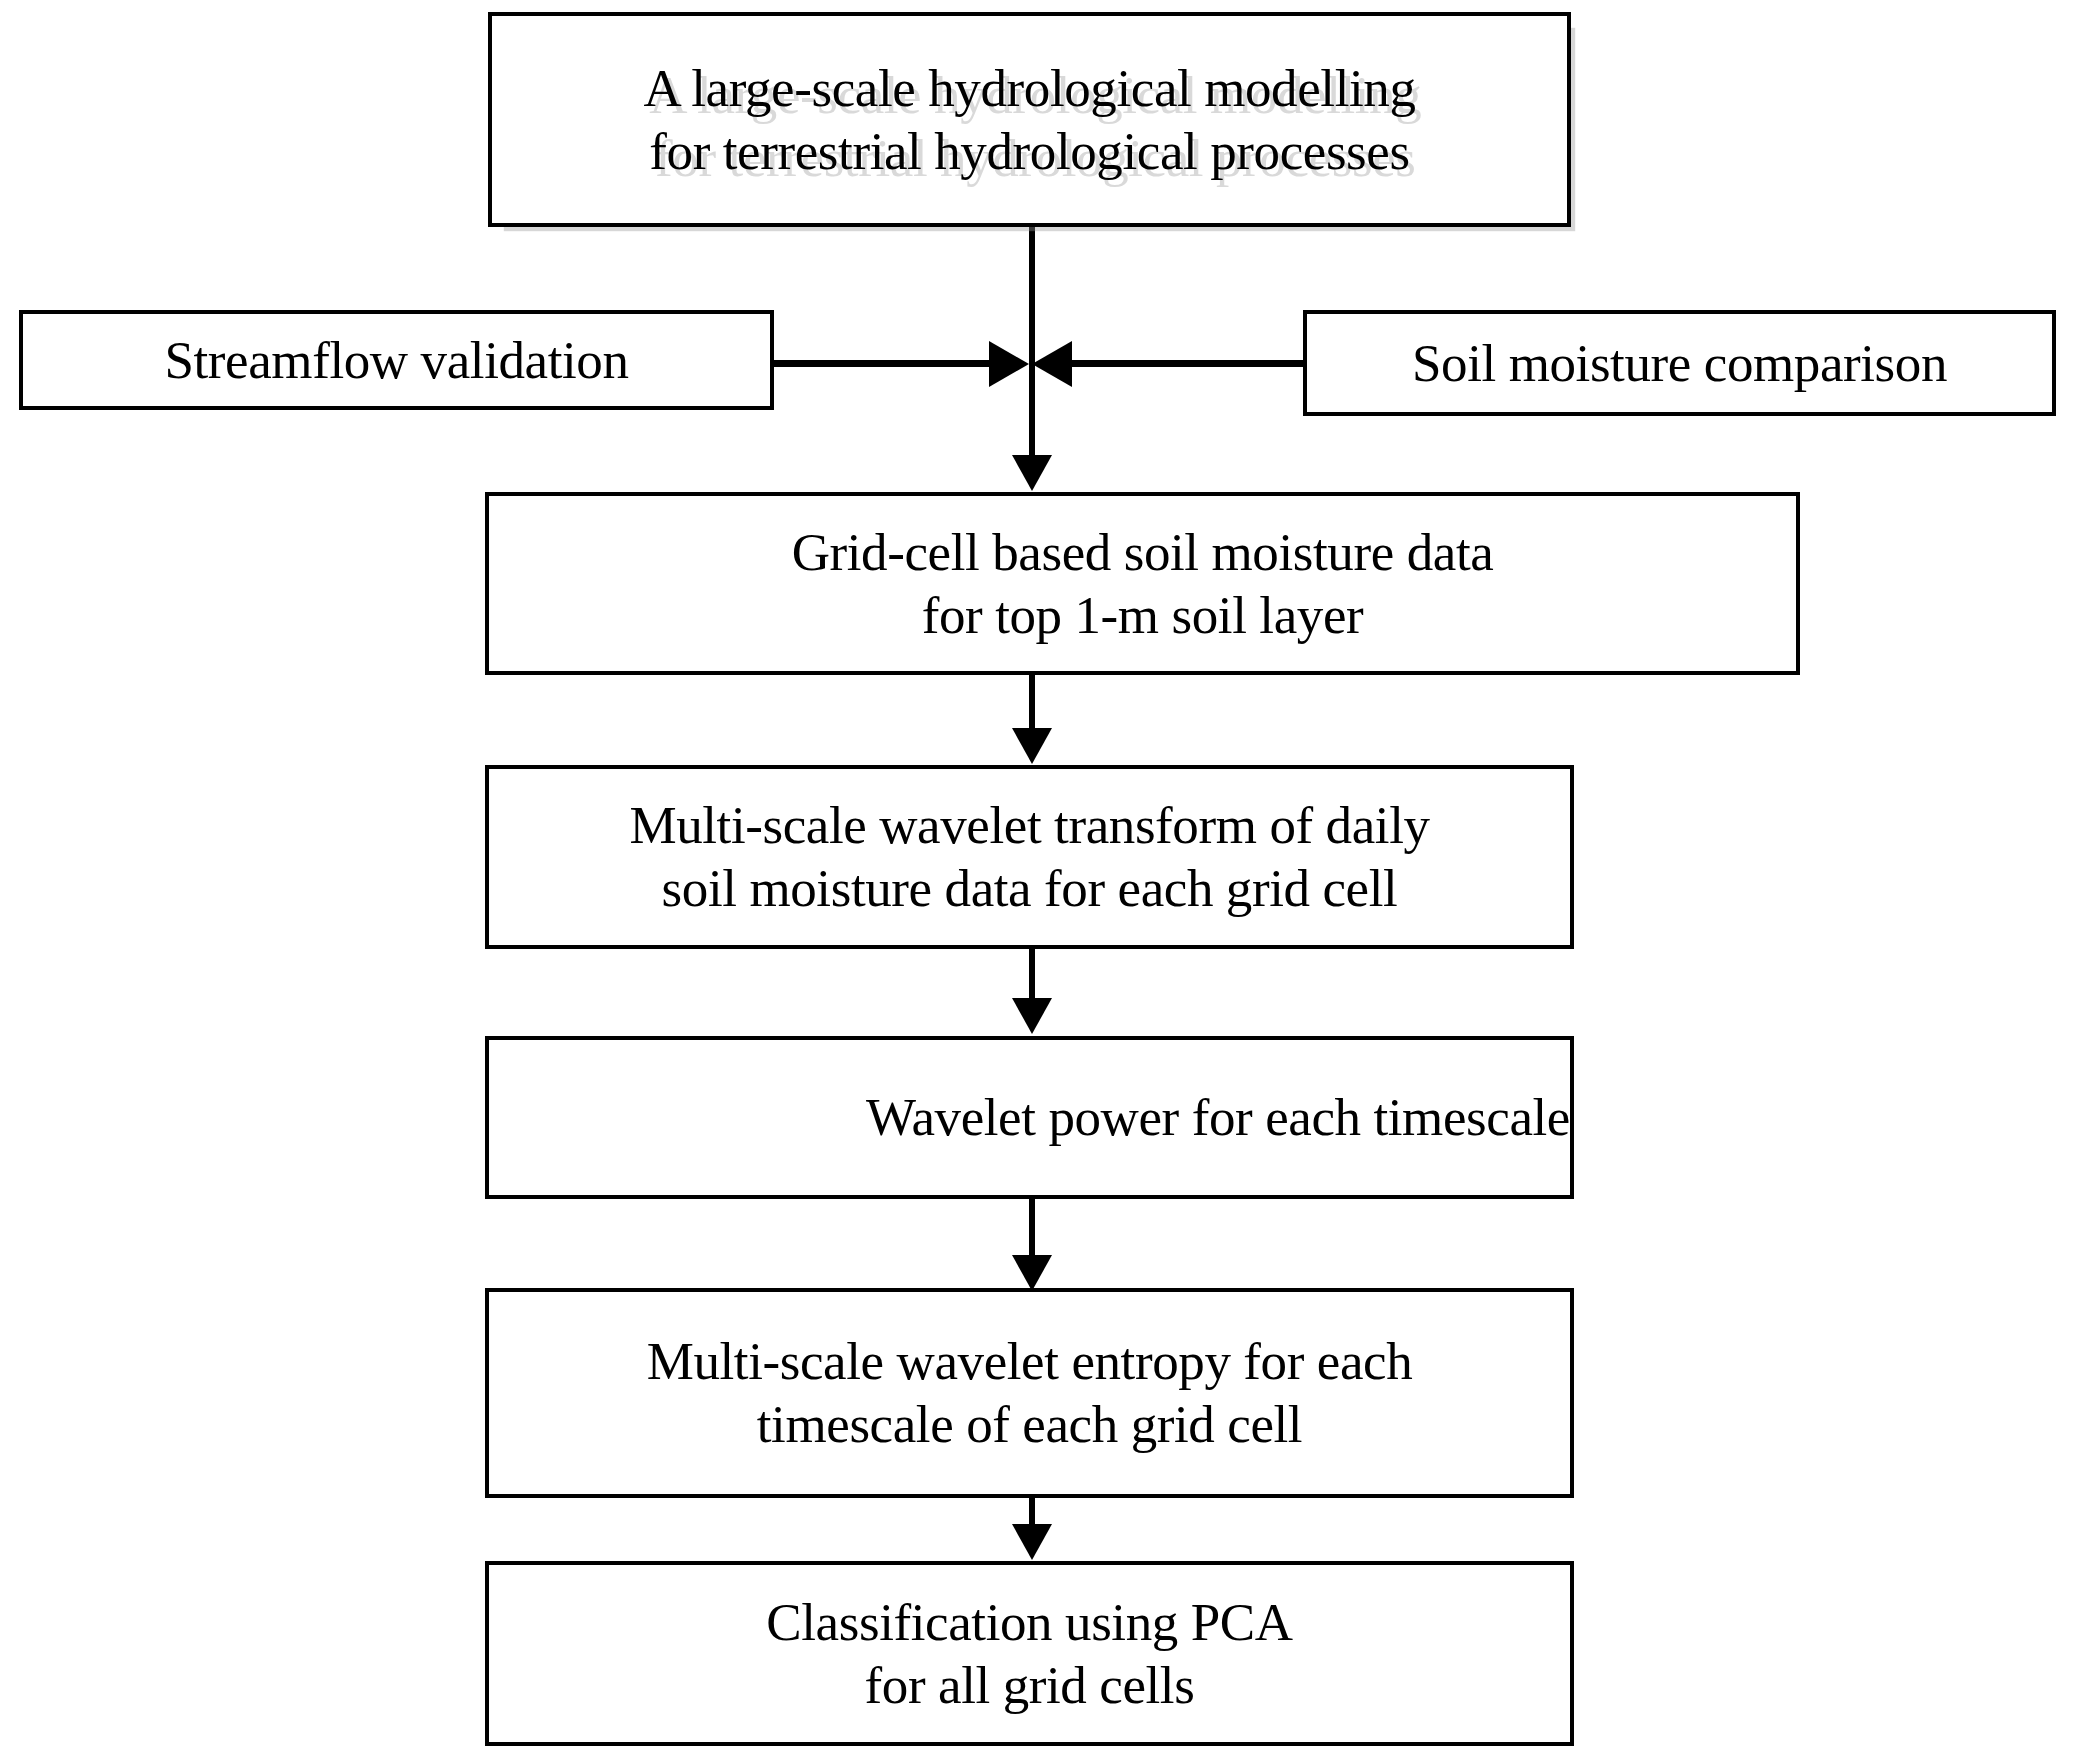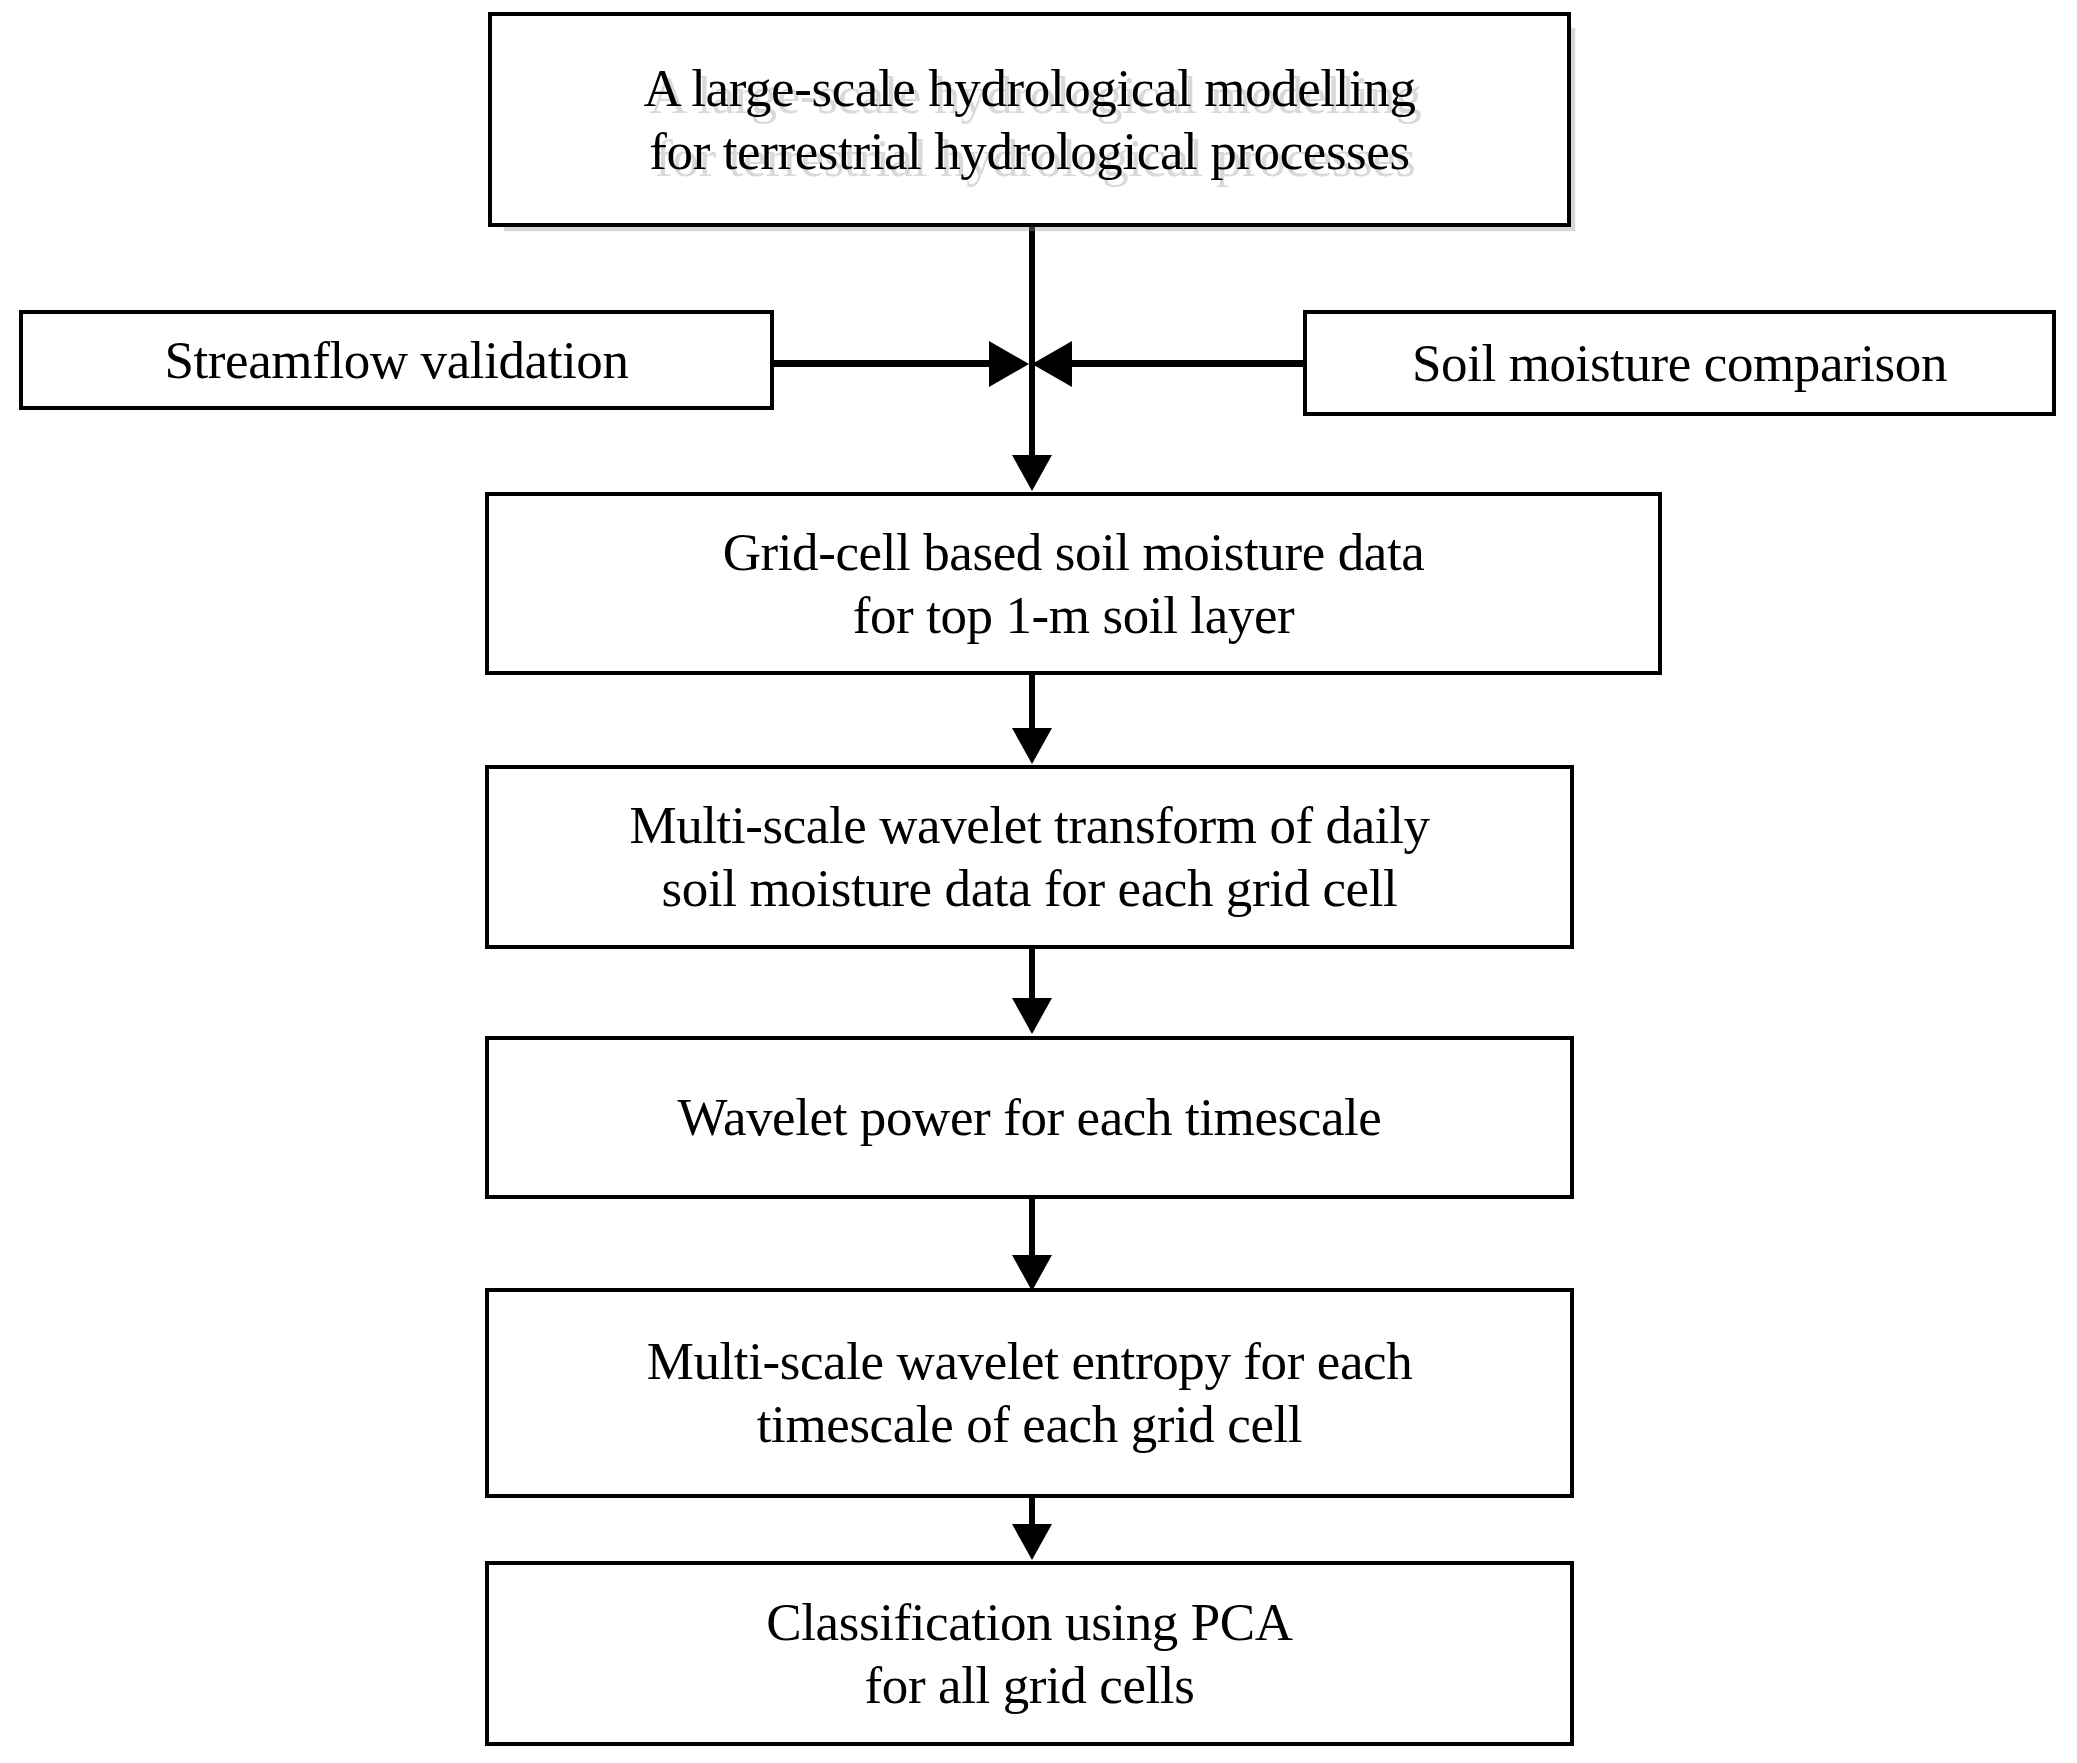--- a/index.html
+++ b/index.html
@@ -111,37 +111,37 @@
   <div class="hline" style="left:774px; top:360px; width:219px;"></div>
   <div class="arrow-right" style="left:989px; top:341px;"></div>
 
   <div class="node" style="left:1303px; top:310px; width:753px; height:106px;">
     <span class="line">Soil moisture comparison</span>
   </div>
 
   <div class="hline" style="left:1070px; top:360px; width:234px;"></div>
   <div class="arrow-left" style="left:1032px; top:341px;"></div>
 
-  <div class="node" style="left:485px; top:492px; width:1177px; height:183px;">
+  <div class="node" style="left:485px; top:492px; width:1315px; height:183px;">
     <span class="line">Grid-cell based soil moisture data</span>
     <span class="line">for top 1-m soil layer</span>
   </div>
 
   <div class="vline" style="left:1029px; top:675px; height:55px;"></div>
   <div class="arrow-down" style="left:1012px; top:728px;"></div>
 
   <div class="node" style="left:485px; top:765px; width:1089px; height:184px;">
     <span class="line">Multi-scale wavelet transform of daily</span>
     <span class="line">soil moisture data for each grid cell</span>
   </div>
 
   <div class="vline" style="left:1029px; top:949px; height:51px;"></div>
   <div class="arrow-down" style="left:1012px; top:998px;"></div>
 
-  <div class="node" style="left:485px; top:1036px; width:1089px; height:163px;">
+  <div class="node" style="left:485px; top:1036px; width:1089px; height:163px;align-items:flex-end;">
     <span class="line">Wavelet power for each timescale</span>
   </div>
 
   <div class="vline" style="left:1029px; top:1199px; height:60px;"></div>
   <div class="arrow-down" style="left:1012px; top:1255px;"></div>
 
   <div class="node" style="left:485px; top:1288px; width:1089px; height:210px;">
     <span class="line">Multi-scale wavelet entropy for each</span>
     <span class="line">timescale of each grid cell</span>
   </div>

